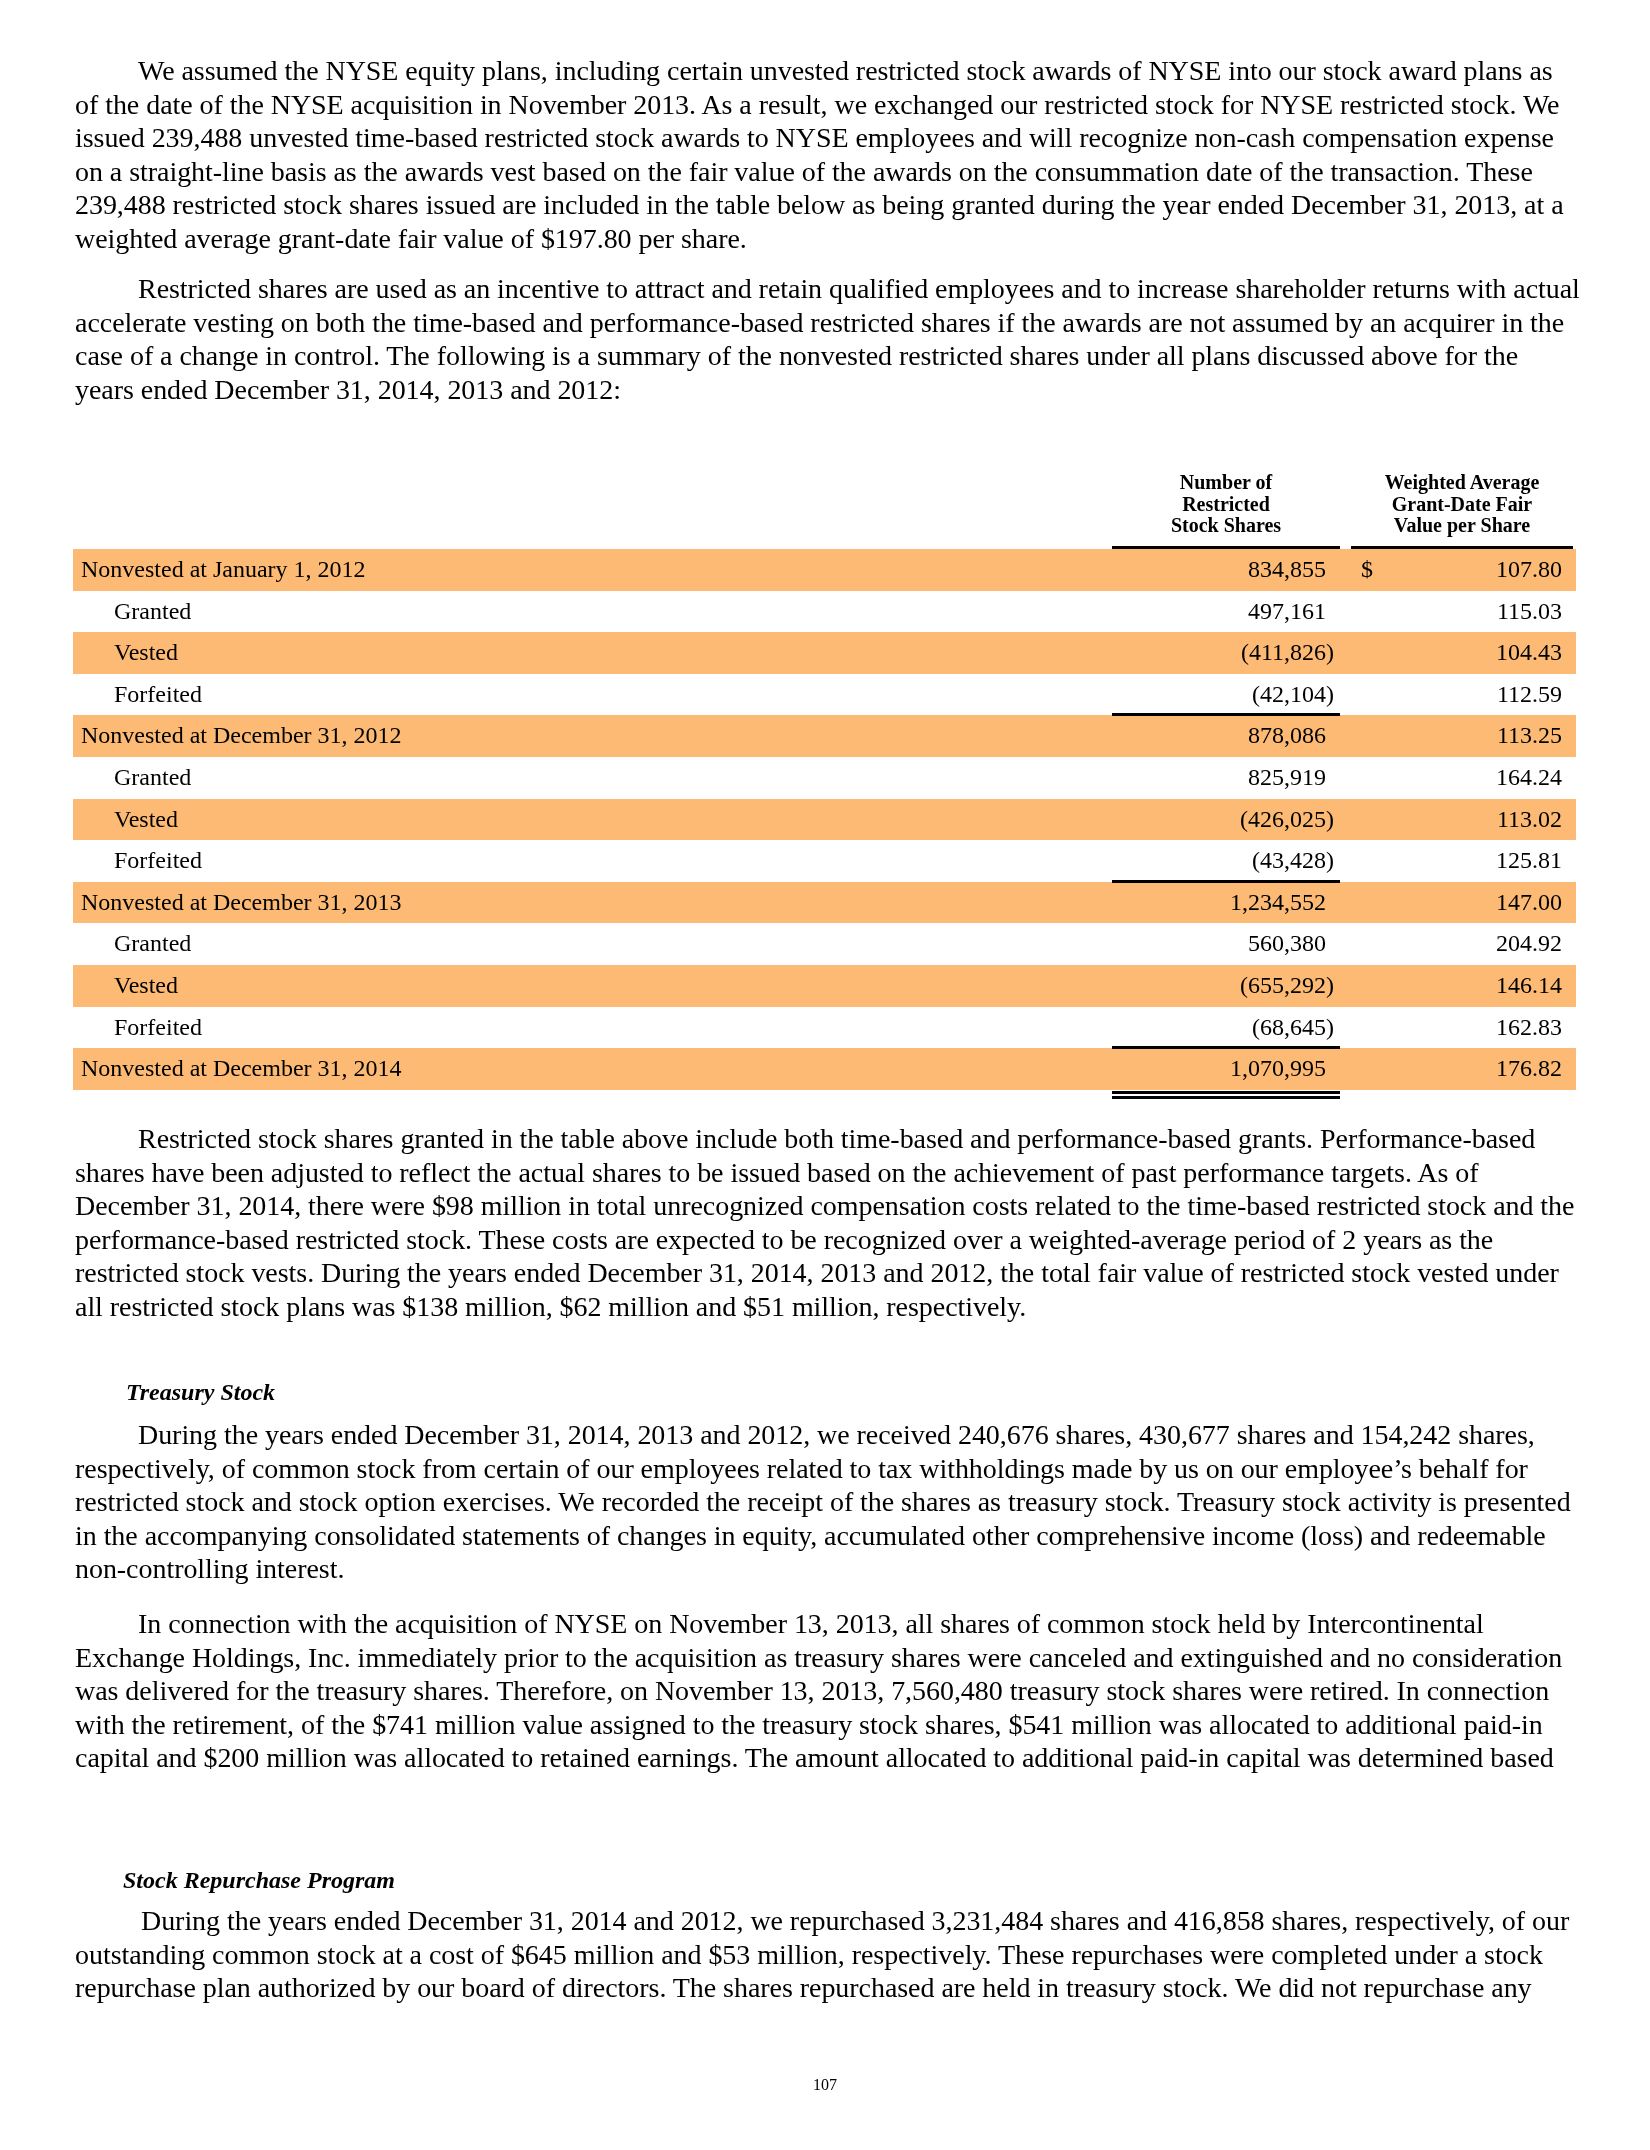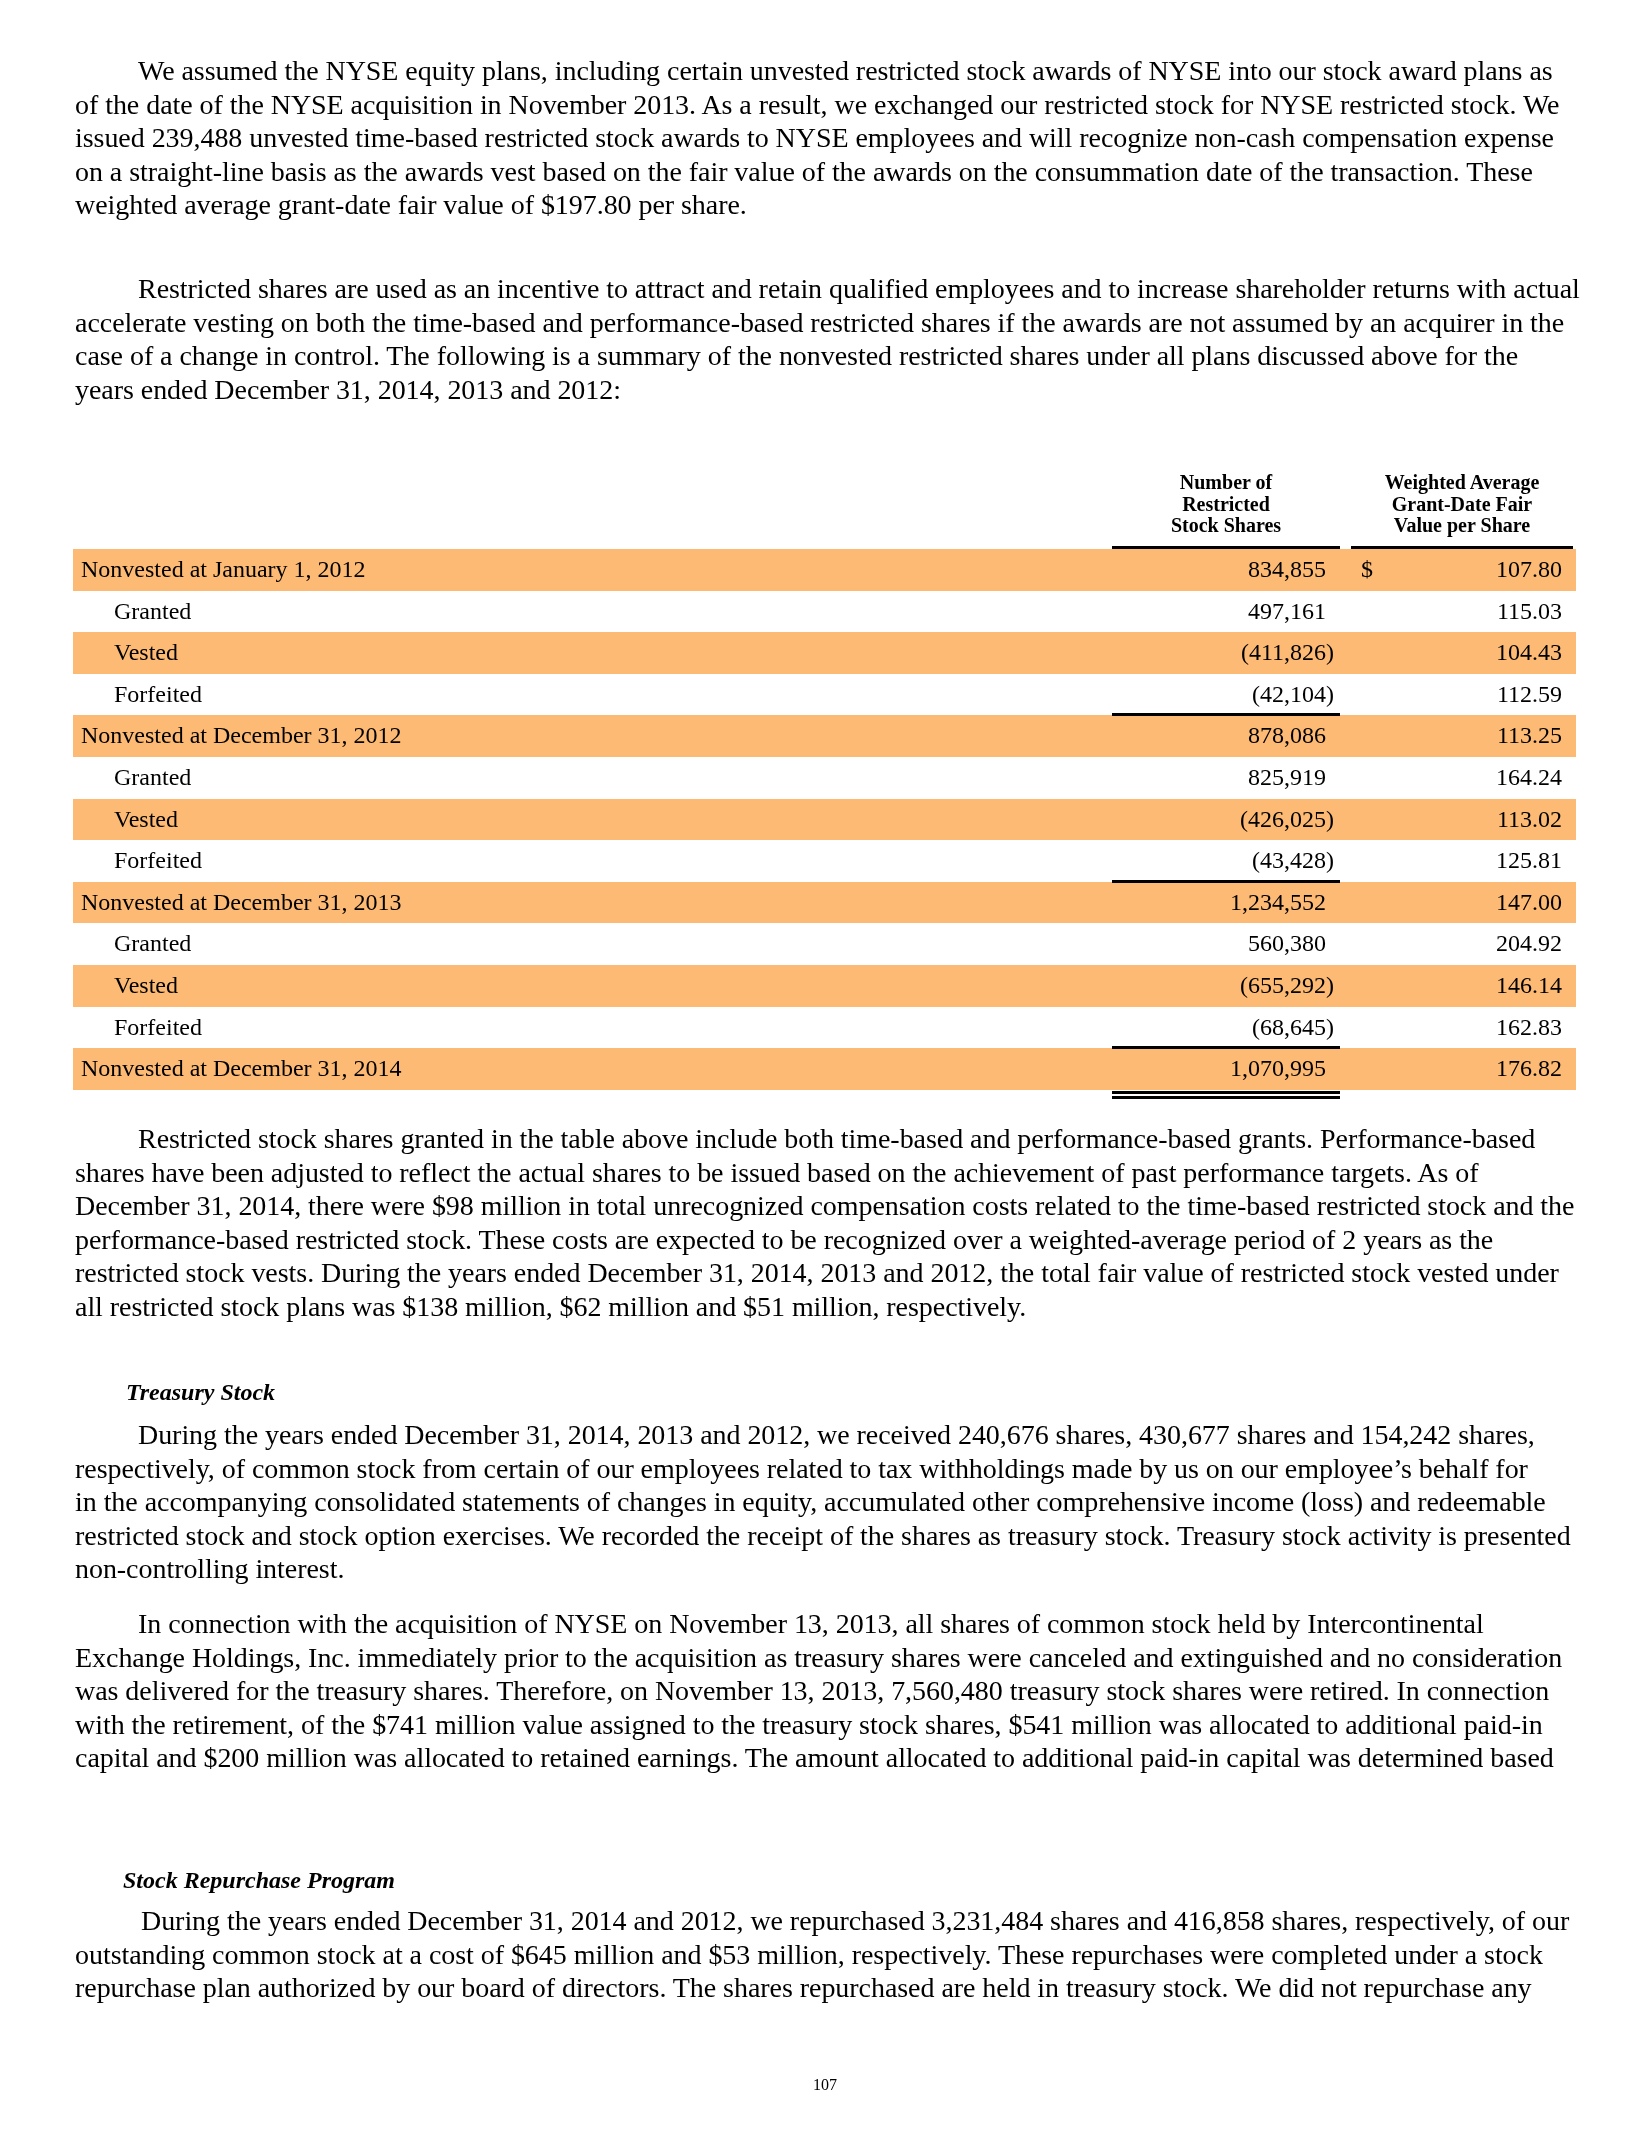--- a/index.html
+++ b/index.html
@@ -137,20 +137,21 @@
     }
   </style>
 </head>
 <body>
 
 <div class="para" style="top:54px; text-indent:0;">
   <span class="ln first">We assumed the NYSE equity plans, including certain unvested restricted stock awards of NYSE into our stock award plans as</span>
   <span class="ln">of the date of the NYSE acquisition in November 2013. As a result, we exchanged our restricted stock for NYSE restricted stock. We</span>
   <span class="ln">issued 239,488 unvested time-based restricted stock awards to NYSE employees and will recognize non-cash compensation expense</span>
   <span class="ln">on a straight-line basis as the awards vest based on the fair value of the awards on the consummation date of the transaction. These</span>
+  <span class="ln">239,488 restricted stock shares issued are included in the table below as being granted during the year ended December 31, 2013, at a</span>
   <span class="ln">weighted average grant-date fair value of $197.80 per share.</span>
 </div>
 
 <div class="para" style="top:272px; text-indent:0;">
   <span class="ln first">Restricted shares are used as an incentive to attract and retain qualified employees and to increase shareholder returns with actual</span>
   <span class="ln">accelerate vesting on both the time-based and performance-based restricted shares if the awards are not assumed by an acquirer in the</span>
   <span class="ln">case of a change in control. The following is a summary of the nonvested restricted shares under all plans discussed above for the</span>
   <span class="ln">years ended December 31, 2014, 2013 and 2012:</span>
 </div>
 
@@ -250,22 +251,22 @@
   <span class="ln">performance-based restricted stock. These costs are expected to be recognized over a weighted-average period of 2 years as the</span>
   <span class="ln">restricted stock vests. During the years ended December 31, 2014, 2013 and 2012, the total fair value of restricted stock vested under</span>
   <span class="ln">all restricted stock plans was $138 million, $62 million and $51 million, respectively.</span>
 </div>
 
 <h3 class="heading" style="top:1360px;">Treasury Stock</h3>
 
 <div class="para" style="top:1418px; text-indent:0;">
   <span class="ln first">During the years ended December 31, 2014, 2013 and 2012, we received 240,676 shares, 430,677 shares and 154,242 shares,</span>
   <span class="ln">respectively, of common stock from certain of our employees related to tax withholdings made by us on our employee’s behalf for</span>
+  <span class="ln">restricted stock and stock option exercises. We recorded the receipt of the shares as treasury stock. Treasury stock activity is presented</span>
   <span class="ln">in the accompanying consolidated statements of changes in equity, accumulated other comprehensive income (loss) and redeemable</span>
-  <span class="ln">restricted stock and stock option exercises. We recorded the receipt of the shares as treasury stock. Treasury stock activity is presented</span>
   <span class="ln">non-controlling interest.</span>
 </div>
 
 <div class="para" style="top:1607px; text-indent:0;">
   <span class="ln first">In connection with the acquisition of NYSE on November 13, 2013, all shares of common stock held by Intercontinental</span>
   <span class="ln">Exchange Holdings, Inc. immediately prior to the acquisition as treasury shares were canceled and extinguished and no consideration</span>
   <span class="ln">was delivered for the treasury shares. Therefore, on November 13, 2013, 7,560,480 treasury stock shares were retired. In connection</span>
   <span class="ln">with the retirement, of the $741 million value assigned to the treasury stock shares, $541 million was allocated to additional paid-in</span>
   <span class="ln">capital and $200 million was allocated to retained earnings. The amount allocated to additional paid-in capital was determined based</span>
 </div>

